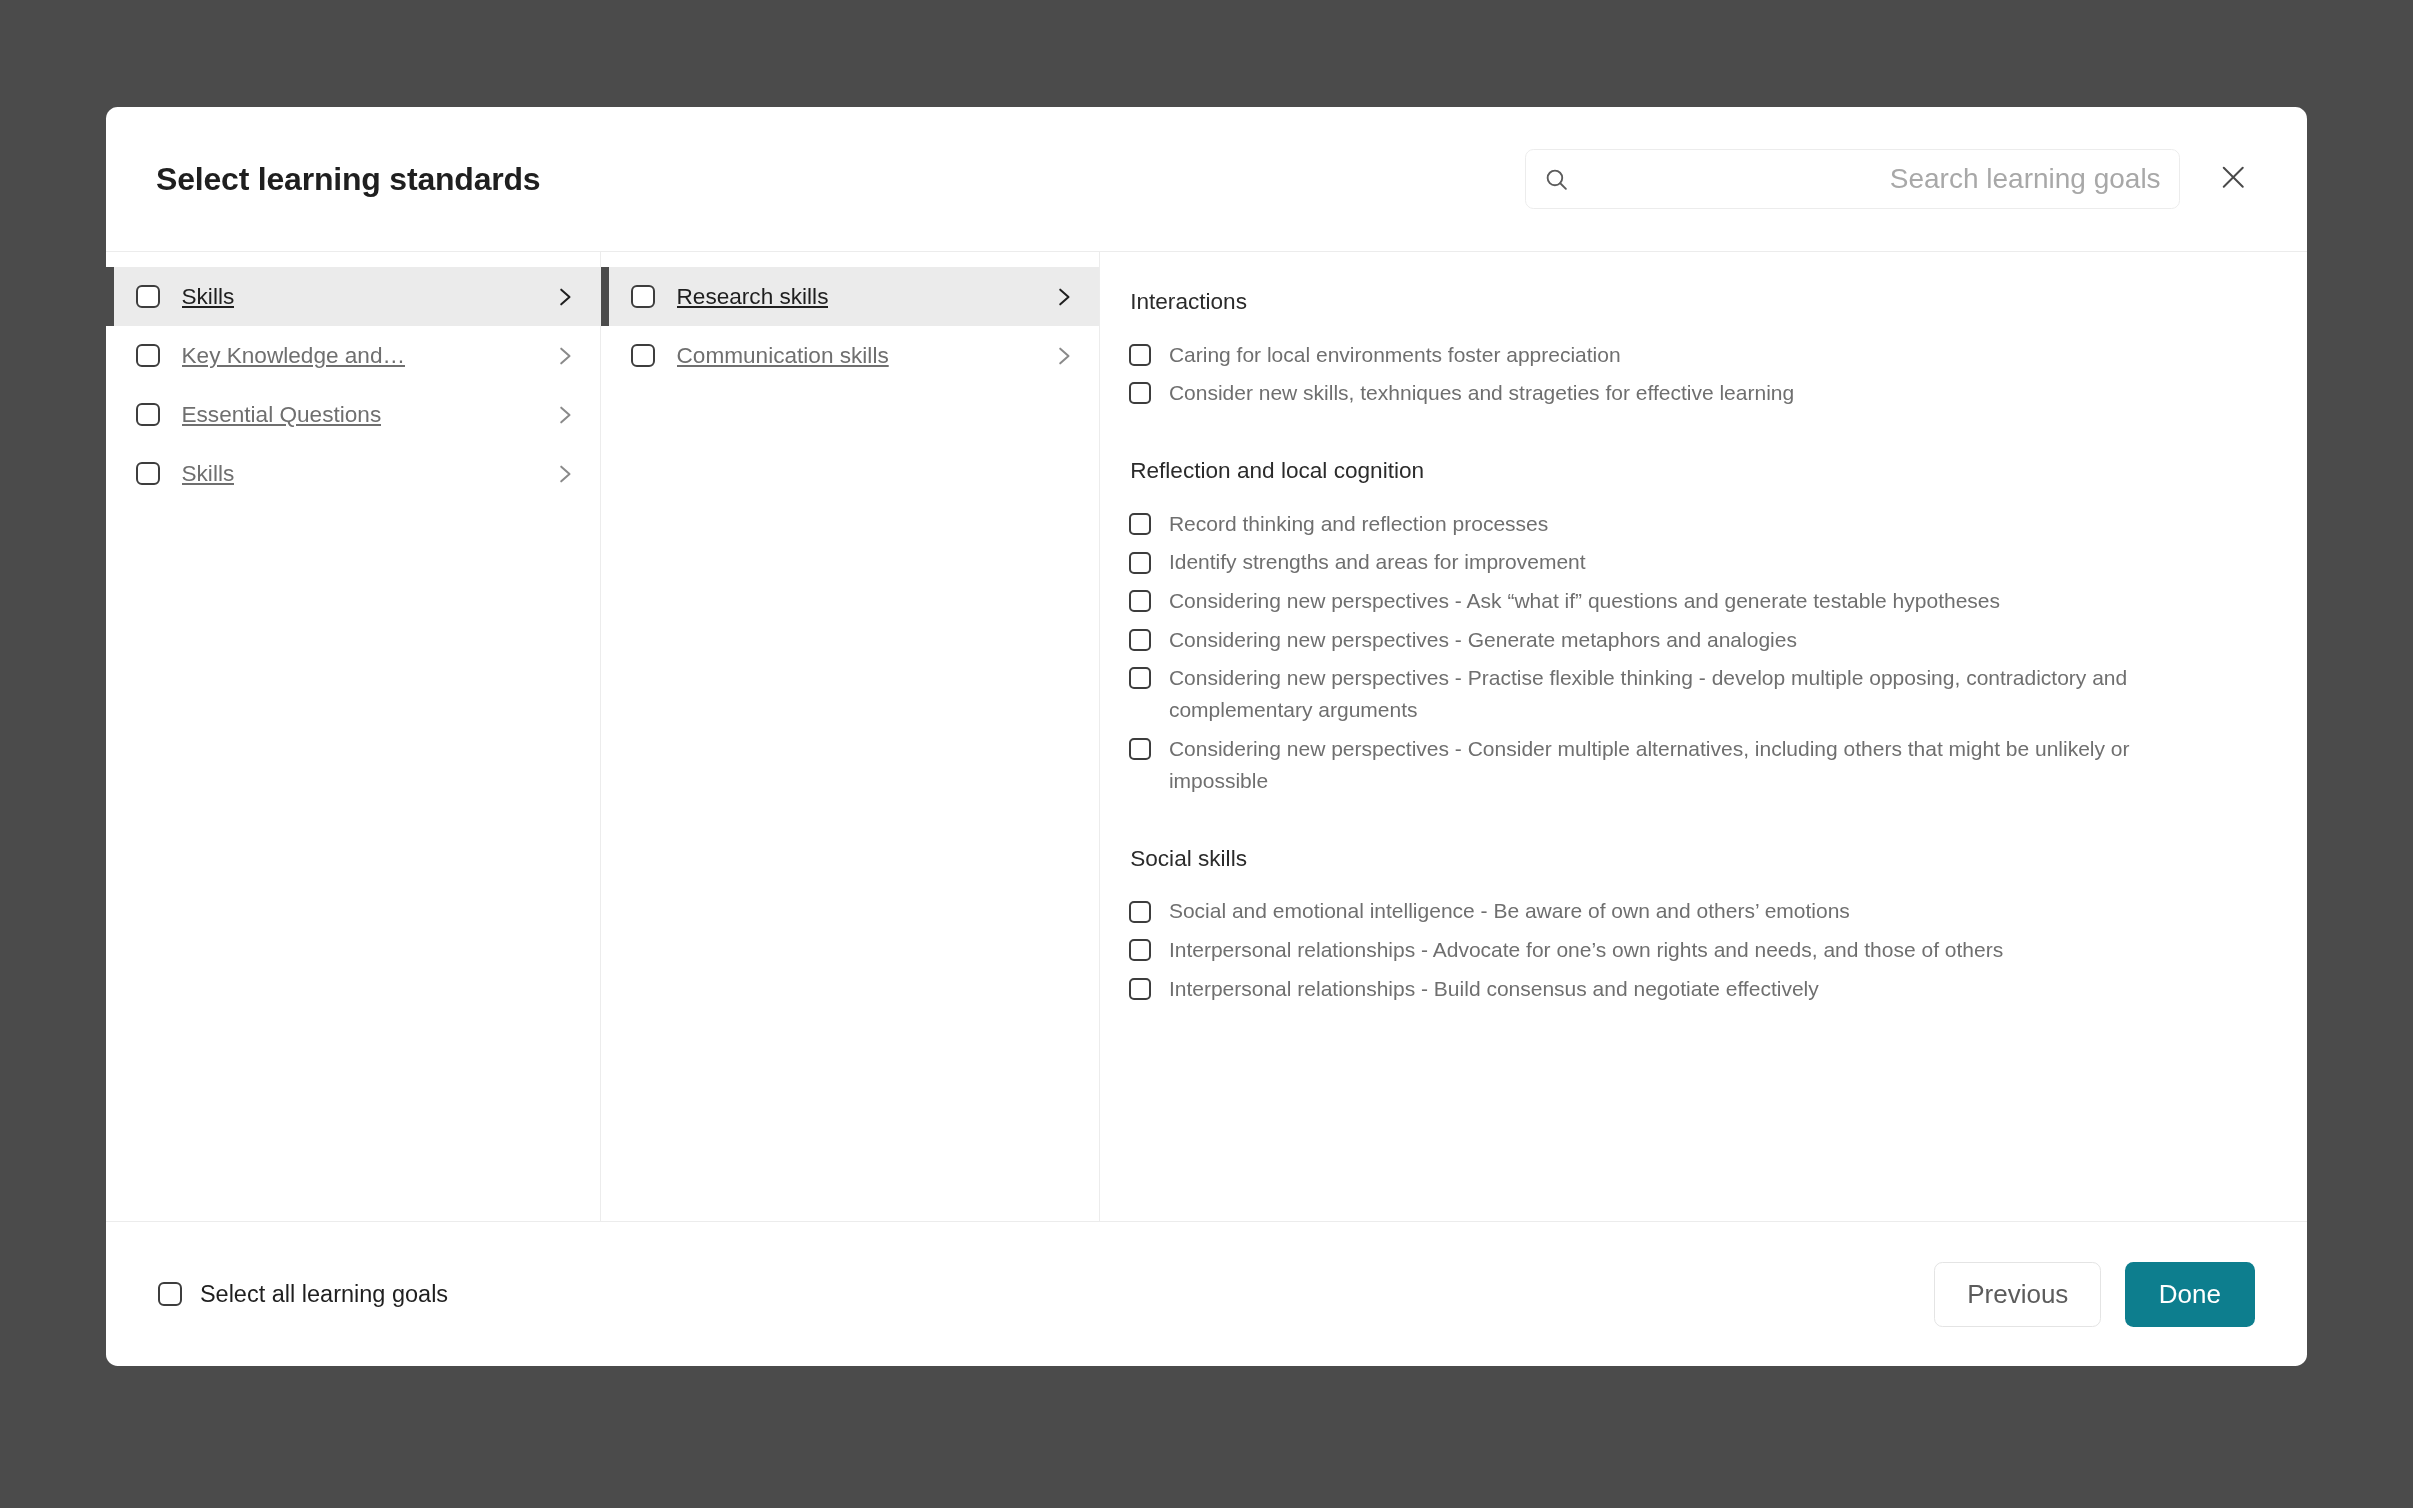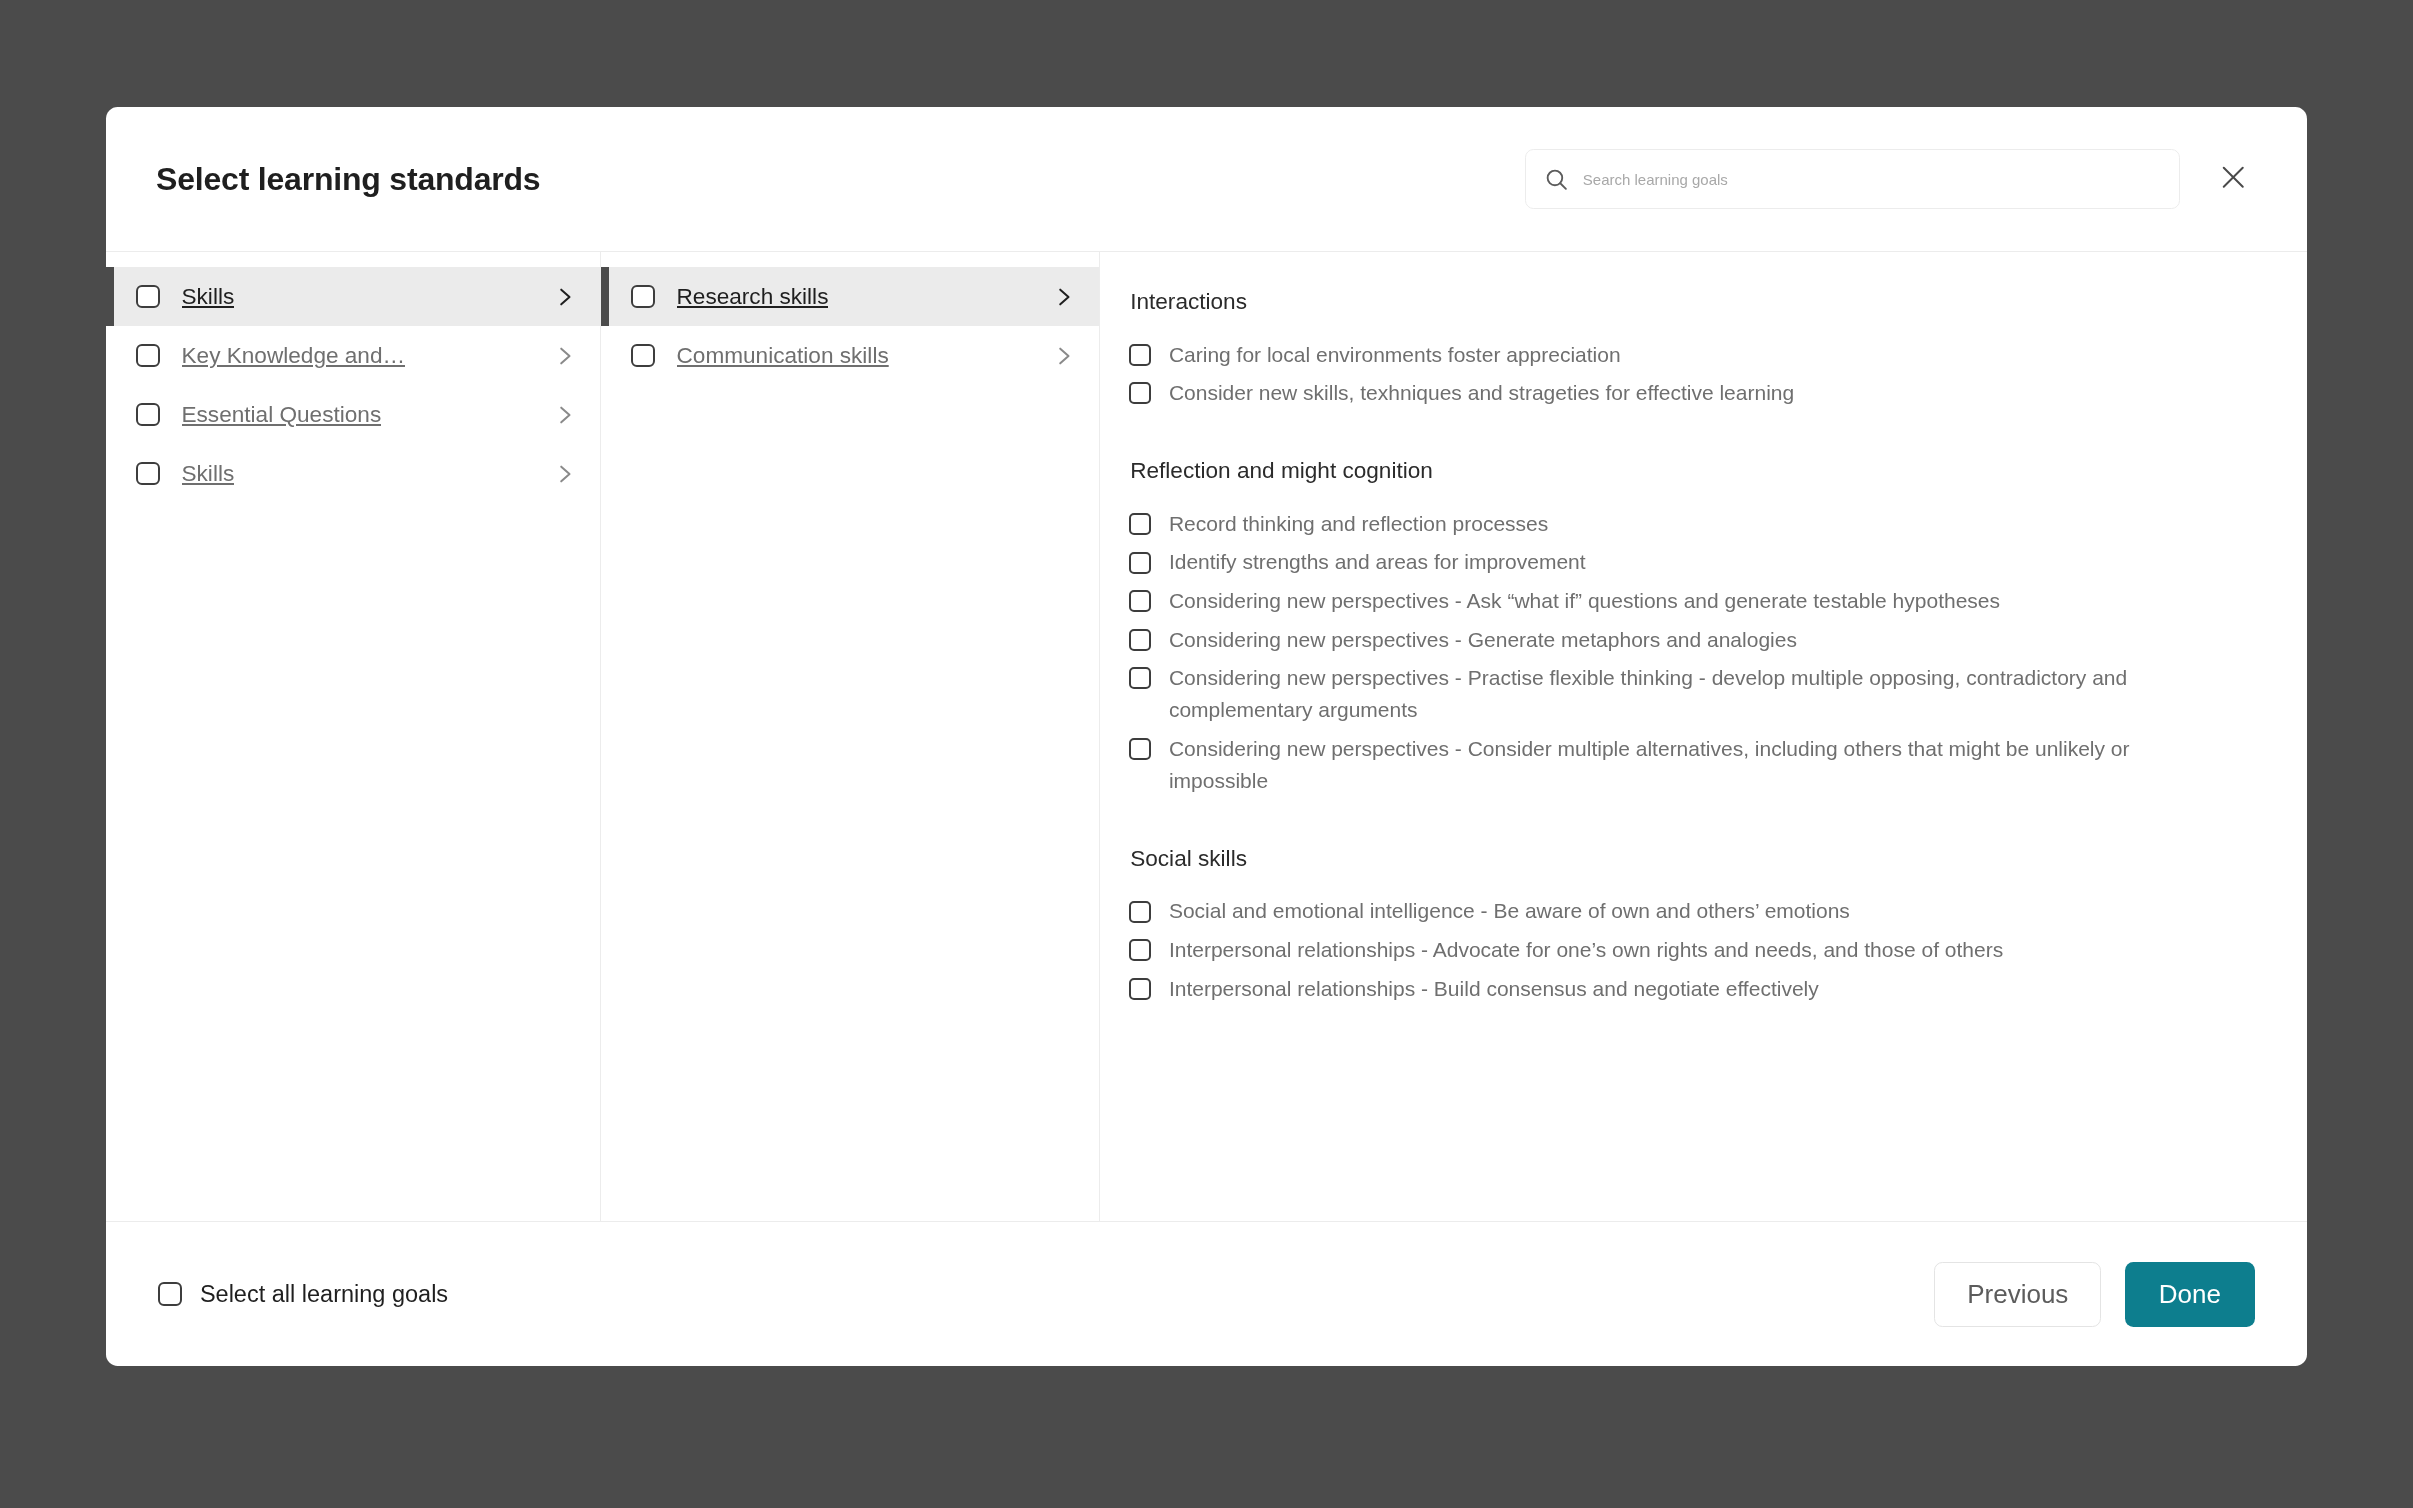--- a/index.html
+++ b/index.html
@@ -71,24 +71,25 @@
     width: 25px;
     height: 25px;
     flex: 0 0 25px;
     display: block;
   }
 
   .search-input {
     border: none;
     outline: none;
     font-family: "Liberation Sans", sans-serif;
-    font-size: 15px;
+    font-size: 28px;
     color: #c2410c;
     width: 100%;
     background: transparent;
+    text-align: right;
   }
   .search-input::placeholder { color: #a8a8a8; }
 
   .close-button {
     width: 47px;
     height: 47px;
     border: none;
     background: transparent;
     cursor: pointer;
     display: flex;
@@ -385,21 +386,21 @@
             <span class="cbx cbx-sm"></span>
             <span class="goal-label">Caring for local environments foster appreciation</span>
           </div>
           <div class="goal-row">
             <span class="cbx cbx-sm"></span>
             <span class="goal-label">Consider new skills, texhniques and strageties for effective learning</span>
           </div>
         </div>
 
         <div class="section">
-          <div class="section-title">Reflection and might cognition</div>
+          <div class="section-title">Reflection and local cognition</div>
 
           <div class="goal-row">
             <span class="cbx cbx-sm"></span>
             <span class="goal-label">Record thinking and reflection processes</span>
           </div>
           <div class="goal-row">
             <span class="cbx cbx-sm"></span>
             <span class="goal-label">Identify strengths and areas for improvement</span>
           </div>
           <div class="goal-row">

